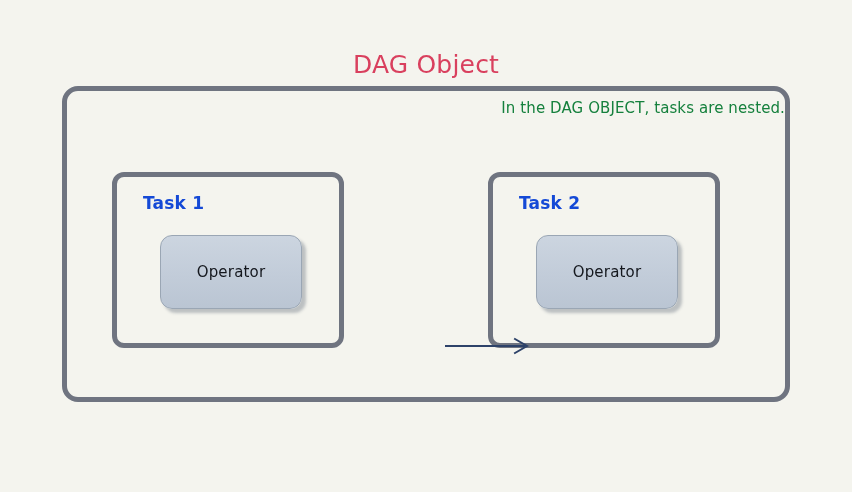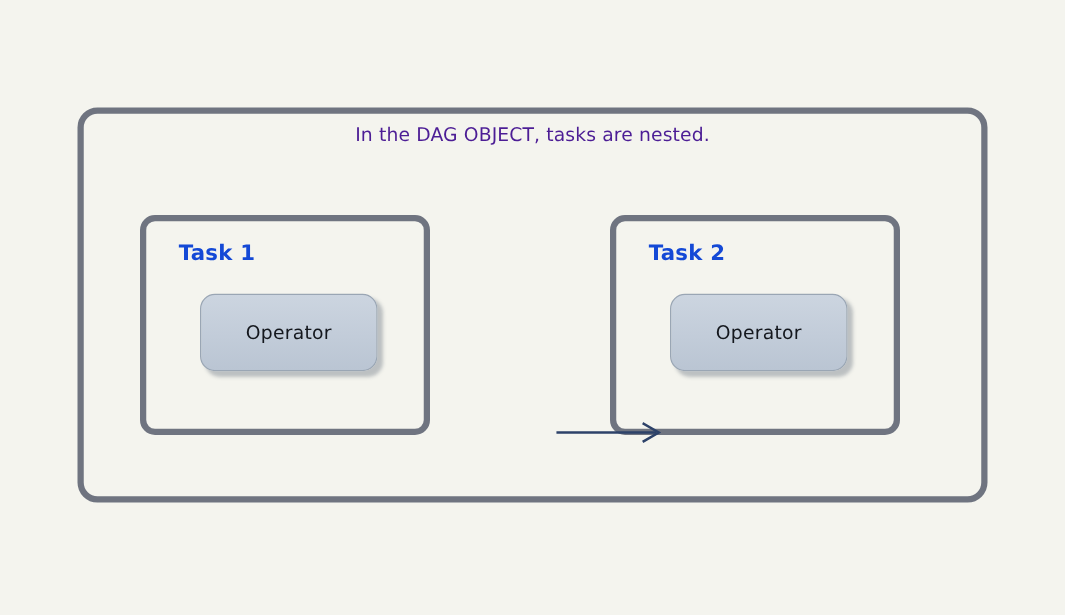--- a/index.html
+++ b/index.html
@@ -47,23 +47,23 @@
     border: 5px solid #6f7480;
     border-radius: 16px;
     background: transparent;
   }
 
   .dag-subtitle {
     position: absolute;
     left: 0;
     top: 8px;
     width: 100%;
-    text-align: center;
+    text-align: right;
     font-size: 15px;
-    color: #4c1d95;
+    color: #15803d;
     font-family: "DejaVu Sans", sans-serif;
     letter-spacing: 0.1px;
   }
 
   
   .task-box {
     position: absolute;
     top: 81px;
     width: 232px;
     height: 176px;
@@ -86,21 +86,21 @@
     font-family: "DejaVu Sans", sans-serif;
     letter-spacing: 0.2px;
   }
 
   
   .operator-node {
     position: absolute;
     left: 43px;
     top: 58px;
     width: 142px;
-    height: 62px;
+    height: 74px;
     box-sizing: border-box;
     border: 1px solid #9aa6b4;
     border-radius: 12px;
     background: linear-gradient(to bottom, #ccd5e0 0%, #c2ccd9 55%, #bac5d3 100%);
     box-shadow: 4px 4px 3px rgba(120,128,140,0.45);
     display: flex;
     align-items: center;
     justify-content: center;
   }
   .operator-label {
@@ -117,20 +117,21 @@
     top: 243px;
     width: 86px;
     height: 24px;
   }
 </style>
 </head>
 <body>
 
 <div id="canvas">
 
+  <div class="dag-title">DAG Object</div>
 
   <div class="dag-container">
 
     <div class="dag-subtitle">In the DAG OBJECT, tasks are nested.</div>
 
     <div class="task-box task-1">
       <div class="task-label">Task 1</div>
       <div class="operator-node">
         <span class="operator-label">Operator</span>
       </div>

